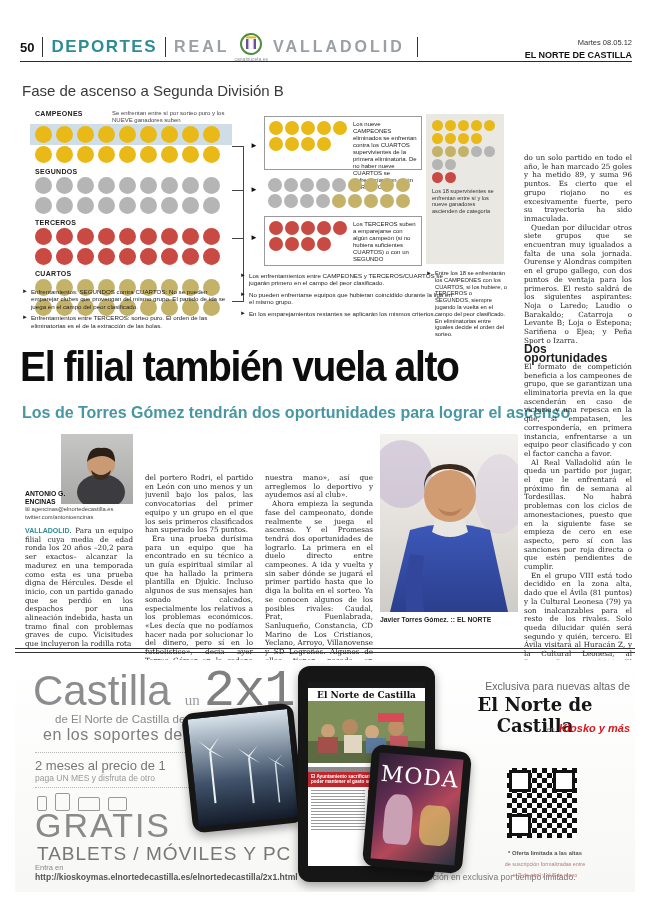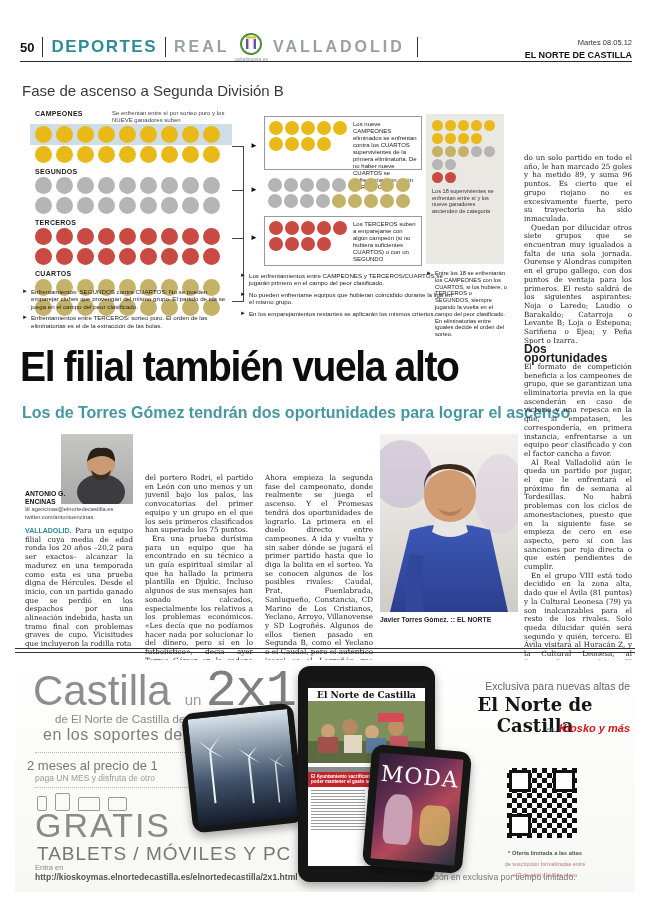--- a/index.html
+++ b/index.html
@@ -53,21 +53,21 @@
   .dateline{color:#2E8C96;font-weight:700;font-family:"Liberation Sans",sans-serif;font-size:7px;}
   .subhead2{font-family:"Liberation Sans",sans-serif;font-weight:700;font-size:12px;margin:4px 0 2px 0;text-indent:0 !important;}
   .author-name{font-size:6.8px;font-weight:700;line-height:8px;color:#111;width:50px;}
   .author-contact{font-size:5.8px;color:#444;line-height:7.5px;}
   .photo-caption{font-size:6.8px;font-weight:700;color:#222;font-family:"Liberation Sans",sans-serif;}
   .divider-double{left:15px;top:648px;width:620px;height:3px;border-top:1px solid #333;border-bottom:1px solid #333;}
 
   
   .ad{left:15px;top:660px;width:620px;height:232px;background:linear-gradient(180deg,#ffffff,#f7f7f5);overflow:hidden;}
   .ad .disf{font-size:42px;color:#8c8c8c;}
-  .ad .un{font-size:15px;color:#9a9a9a;margin:0 4px 0 14px;}
+  .ad .un{font-size:15px;color:#9a9a9a;margin:0 4px 0 14px;font-family:Liberation Serif, serif;}
   .ad .x21{font-size:52px;color:#7f7f7f;font-weight:500;letter-spacing:-1px;font-family:Liberation Mono, monospace;}
   .dotted{border-top:1px dotted #b5b5b5;}
   .devrow{display:flex;align-items:flex-end;gap:8px;}
   .dev{border:1.5px solid #999;border-radius:2px;}
   .gratis{font-size:34px;color:#8a8a8a;letter-spacing:2px;}
   .qr{background:
       repeating-conic-gradient(#111 0% 25%, #fff 0% 50%) 0 0/10px 10px;}
   .qr .finder{position:absolute;width:16px;height:16px;border:3px solid #111;background:#fff;}
   .tablet{background:#161616;border-radius:12px;box-shadow:0 4px 10px rgba(0,0,0,.35);}
   .fakelines{background:repeating-linear-gradient(180deg,#9a9a9a 0 1px,#fff 1px 3px);}
@@ -378,20 +378,21 @@
       <p><span class="dateline">VALLADOLID.</span><span> Para un equipo filial cuya media de edad ronda los 20 años –20,2 para ser exactos– alcanzar la madurez en una temporada como esta es una prueba digna de Hércules. Desde el inicio, con un partido ganado que se perdió en los despachos por una alineación indebida, hasta un tramo final con problemas graves de cupo. Vicisitudes que incluyeron la rodilla rota</span></p>
     </div>
   </div>
 
   <div class="abs col bodytxt" style="left:145px;top:434px;width:108px;height:216px;">
     <p>del portero Rodri, el partido en León con uno menos y un juvenil bajo los palos, las convocatorias del primer equipo y un grupo en el que los seis primeros clasificados han superado los 75 puntos.</p>
     <p>Era una prueba durísima para un equipo que ha encontrado en su técnico a un guía espiritual similar al que ha hallado la primera plantilla en Djukic. Incluso algunos de sus mensajes han sonado calcados, especialmente los relativos a los problemas económicos. «Les decía que no podíamos hacer nada por solucionar lo del dinero, pero sí en lo futbolístico», decía ayer Torres Gómez en la cadena Cope. Idéntico al dicho repetido una y mil veces por Djukic: «lo deportivo no puede esperar, y lo económico no está en</p>
   </div>
 
   <div class="abs col bodytxt" style="left:265px;top:434px;width:108px;height:216px;">
+    <p>nuestra mano», así que arreglemos lo deportivo y ayudemos así al club».</p>
     <p>Ahora empieza la segunda fase del campeonato, donde realmente se juega el ascenso. Y el Promesas tendrá dos oportunidades de lograrlo. La primera en el duelo directo entre campeones. A ida y vuelta y sin saber dónde se jugará el primer partido hasta que lo diga la bolita en el sorteo. Ya se conocen algunos de los posibles rivales: Caudal, Prat, Fuenlabrada, Sanluqueño, Constancia, CD Marino de Los Cristianos, Yeclano, Arroyo, Villanovense y SD Logroñés. Algunos de ellos tienen pasado en Segunda B, como el Yeclano o el Caudal, pero el auténtico 'coco' es el Logroñés que entrena el 'Tato' Abadía. Ha perdi-</p>
   </div>
 
   <svg class="abs" style="left:380px;top:434px;" width="138" height="178">
     <defs>
       <linearGradient id="bgph" x1="0" y1="0" x2="0" y2="1">
         <stop offset="0" stop-color="#f3f1ee"></stop>
           <stop offset=".5" stop-color="#e4e1dd"></stop>
           <stop offset="1" stop-color="#cfccc8"></stop>
       </linearGradient>
@@ -426,21 +427,21 @@
   <div class="abs ad">
 
     <div class="abs" style="left:18px;top:2px;display:flex;align-items:baseline;">
       <span class="disf">Castilla</span>
       <span class="un">un</span>
       <span class="x21">2x1</span>
     </div>
     <div class="abs" style="left:40px;top:53px;font-size:11.5px;color:#8a8a8a;">de El Norte de Castilla de siempre</div>
     <div class="abs" style="left:28px;top:66px;font-size:16px;color:#7d7d7d;letter-spacing:.5px;">en los soportes de HOY</div>
     <div class="abs dotted" style="left:20px;top:92px;width:250px;"></div>
-    <div class="abs" style="left:12px;top:84px;font-size:13px;color:#777;top:98px;">2 meses al precio de 1</div>
+    <div class="abs" style="left:20px;top:84px;font-size:13px;color:#777;top:98px;">2 meses al precio de 1</div>
     <div class="abs" style="left:20px;top:113px;font-size:8.5px;color:#9a9a9a;">paga UN MES y disfruta de otro</div>
     <div class="abs dotted" style="left:20px;top:127px;width:250px;"></div>
     <div class="abs devrow" style="left:22px;top:133px;">
       <span class="dev" style="width:8px;height:13px;"></span>
       <span class="dev" style="width:13px;height:16px;"></span>
       <span class="dev" style="width:20px;height:12px;border-radius:2px 2px 0 0;"></span>
       <span class="dev" style="width:17px;height:12px;"></span>
     </div>
     <div class="abs gratis" style="left:20px;top:146px;">GRATIS</div>
     <div class="abs" style="left:22px;top:183px;font-size:19px;color:#777;letter-spacing:1px;">TABLETS / MÓVILES Y PC</div>

